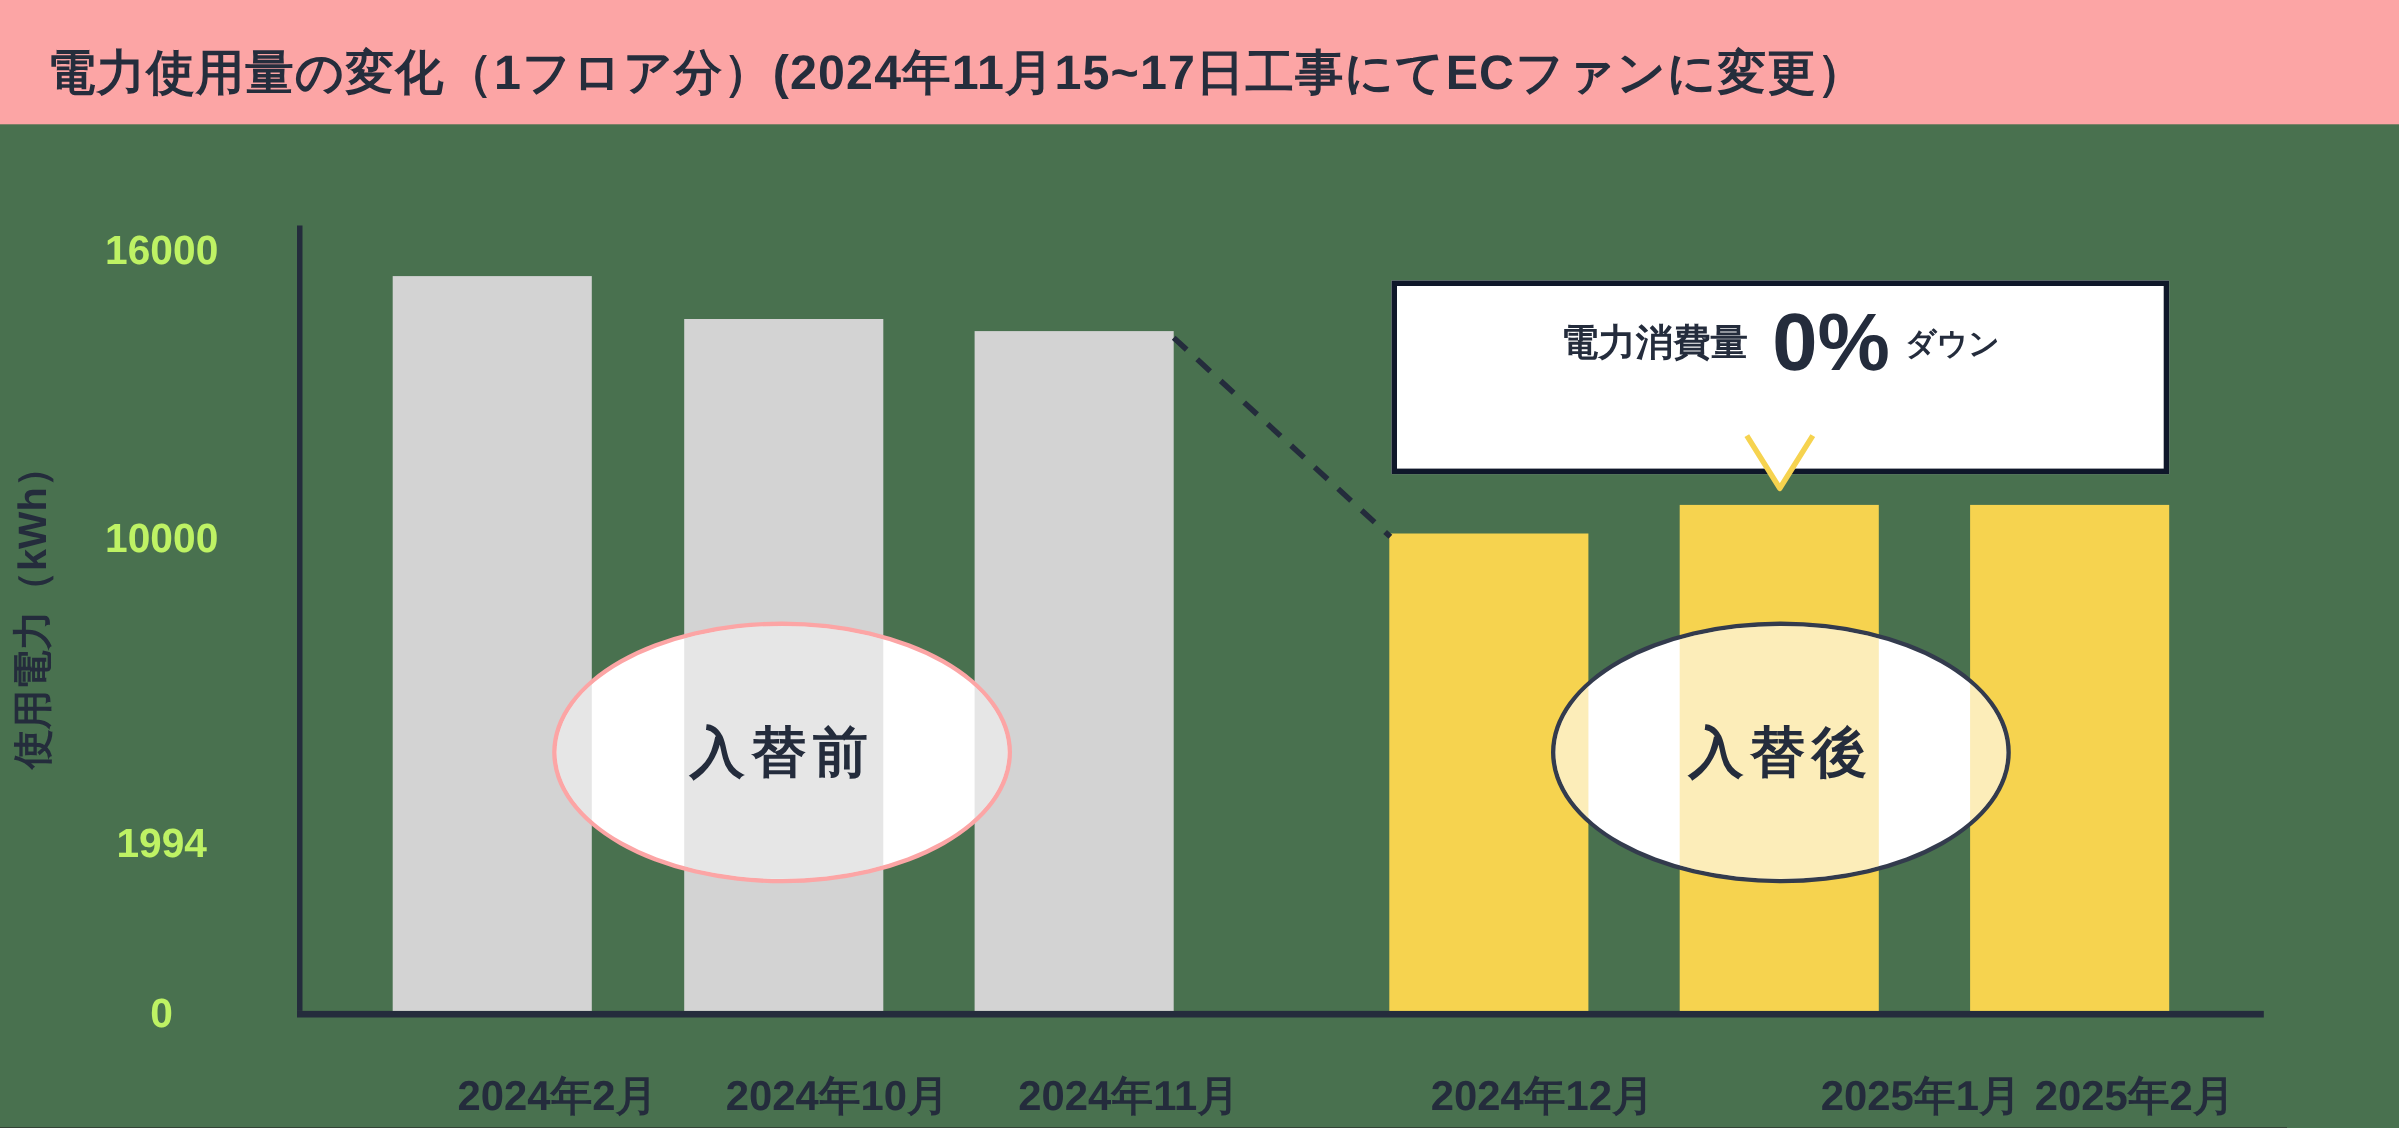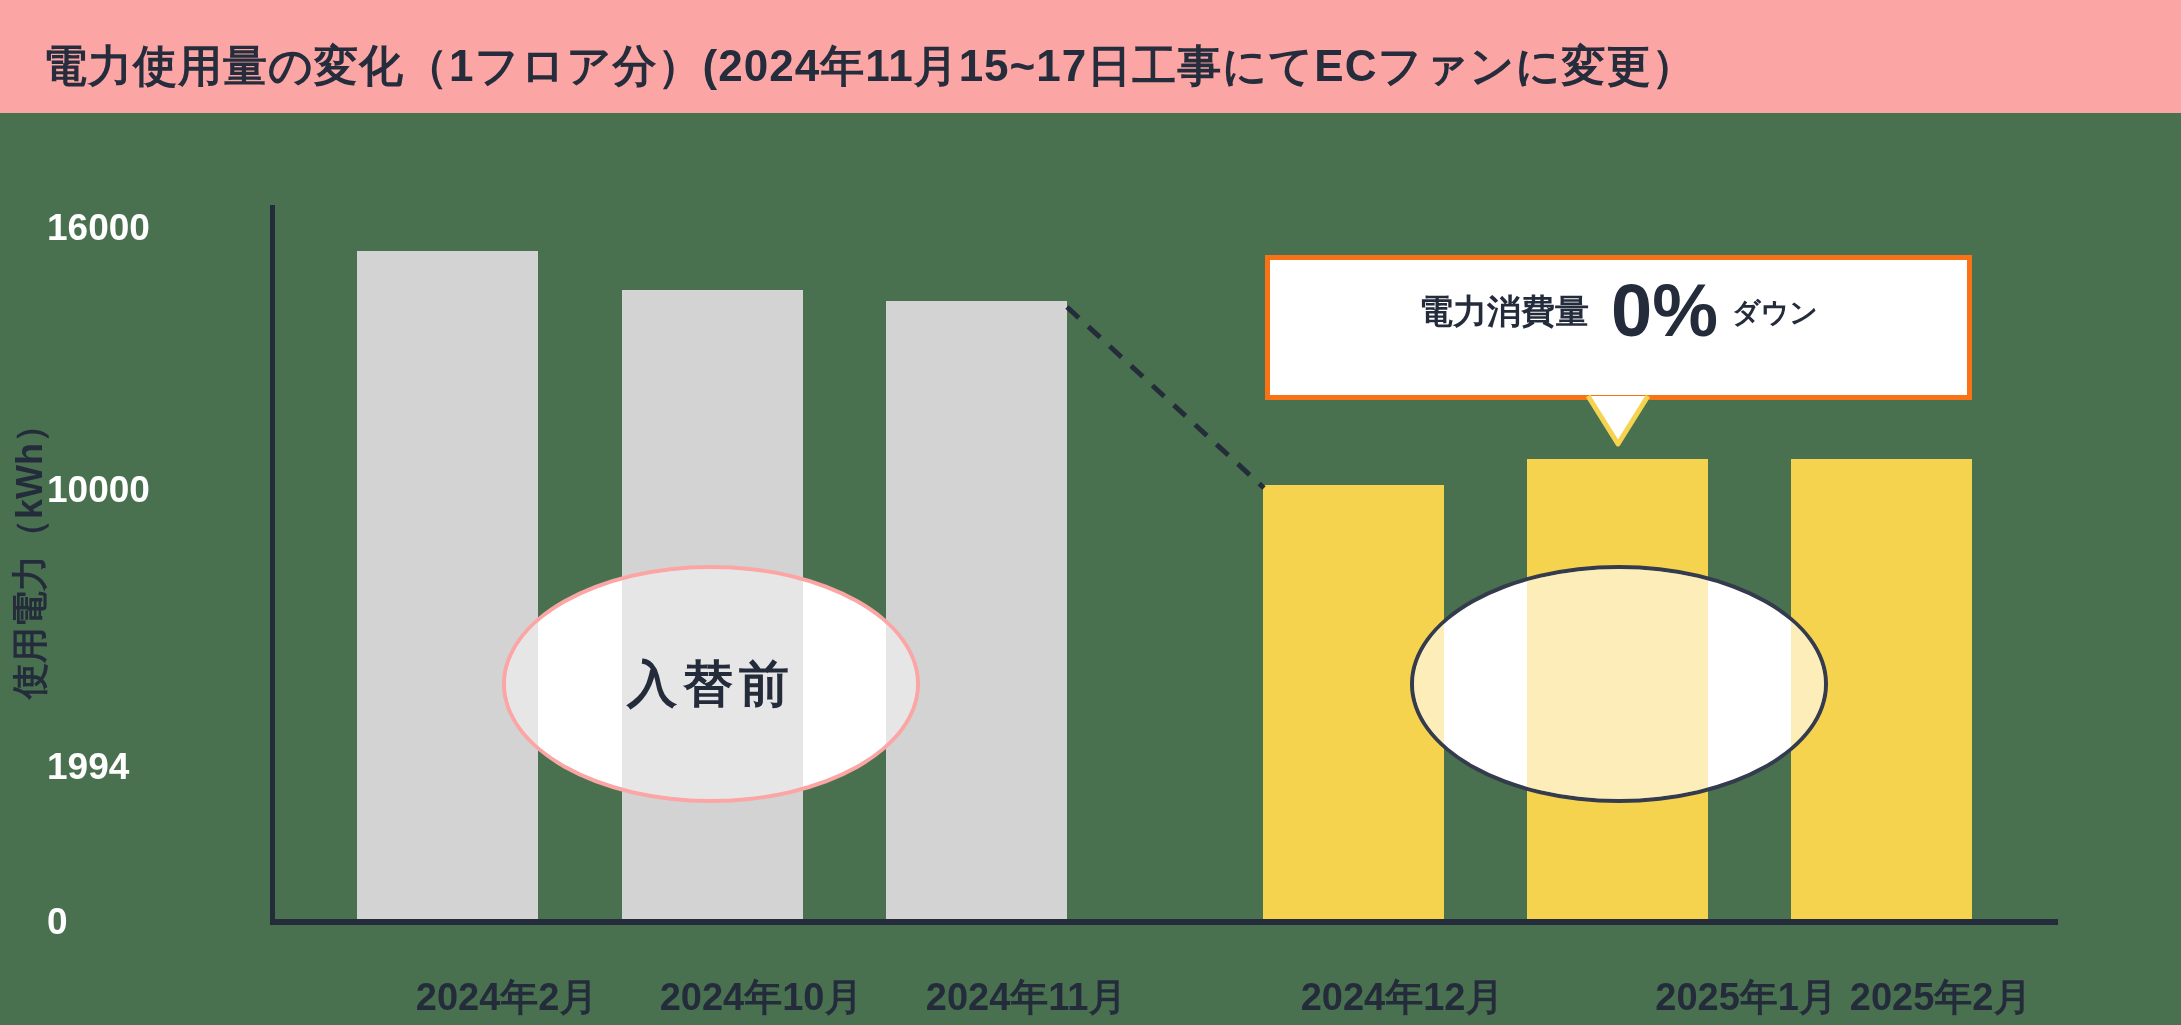--- a/index.html
+++ b/index.html
@@ -18,21 +18,21 @@
   }
   
   .chart{
     position:absolute;left:0;top:113px;width:2181px;height:912px;
     background:#49714F;
   }
   .axis-v{position:absolute;left:270px;top:92px;width:5px;height:714px;background:#242C3C;z-index:1;}
   .axis-h{position:absolute;left:270px;top:806px;width:1788px;height:6px;background:#242C3C;z-index:1;}
   .ytick{
     position:absolute;left:47px;width:200px;height:44px;line-height:44px;
-    text-align:left;font-size:37px;color:#ffffff;z-index:1;
+    text-align:center;font-size:37px;color:#bef264;z-index:1;
   }
   .ylabel{
     position:absolute;left:-180px;top:418px;width:420px;height:44px;line-height:44px;
     text-align:center;font-size:36px;color:#242C3C;
     transform:rotate(-90deg);z-index:1;white-space:nowrap;
   }
   .bar{position:absolute;width:181px;z-index:1;}
   .bar.before{background:#D3D3D3;}
   .bar.after{background:#F6D34F;}
   .xlabel{
@@ -48,22 +48,22 @@
   .ellipse.before{left:502px;border:4px solid #fca5a5;}
   .ellipse.after{left:1410px;border:4px solid #333B4D;}
   .ellipse .strip{position:absolute;top:0;bottom:0;}
   .ellipse.before .strip{background:rgba(176,176,176,0.32);}
   .ellipse.after .strip{background:rgba(247,211,79,0.40);}
   .ellipse .badge-text{
     position:relative;font-size:50px;letter-spacing:6px;color:#242C3C;z-index:1;
   }
   
   .callout{
-    position:absolute;left:1265px;top:142px;width:707px;height:145px;
-    box-sizing:border-box;background:#FFFFFF;border:5px solid #f97316;z-index:3;
+    position:absolute;left:1265px;top:142px;width:707px;height:176px;
+    box-sizing:border-box;background:#FFFFFF;border:5px solid #0f172a;z-index:3;
     display:flex;align-items:baseline;justify-content:center;
   }
   .callout .line{display:flex;align-items:baseline;}
   .callout .prefix{font-size:34px;color:#242C3C;align-self:center;margin-top:10px;}
   .callout .value{font-size:74px;color:#242C3C;margin:0 14px 0 22px;align-self:center;margin-top:8px;}
   .callout .suffix{font-size:28px;color:#242C3C;align-self:center;margin-top:12px;}
   
   .overlay{
     position:absolute;left:0;top:0;width:2181px;height:912px;z-index:5;pointer-events:none;
   }
@@ -107,20 +107,21 @@
         <div class="xlabel" style="left: 1731.5px;">2025年2月</div>
       </div>
 
     <div class="ellipse before">
       <span class="badge-text">入替前</span>
     <div class="strip" style="left: 0px; width: 32px;"></div>
         <div class="strip" style="left: 116px; width: 181px;"></div>
         <div class="strip" style="left: 380px; width: 30px;"></div>
       </div>
     <div class="ellipse after">
+      <span class="badge-text">入替後</span>
     <div class="strip" style="left: 0px; width: 30px;"></div>
         <div class="strip" style="left: 113px; width: 181px;"></div>
         <div class="strip" style="left: 377px; width: 33px;"></div>
       </div>
 
     <div class="callout">
       <div class="line">
         <span class="prefix">電力消費量</span>
         <span class="value">0%</span>
         <span class="suffix">ダウン</span>

